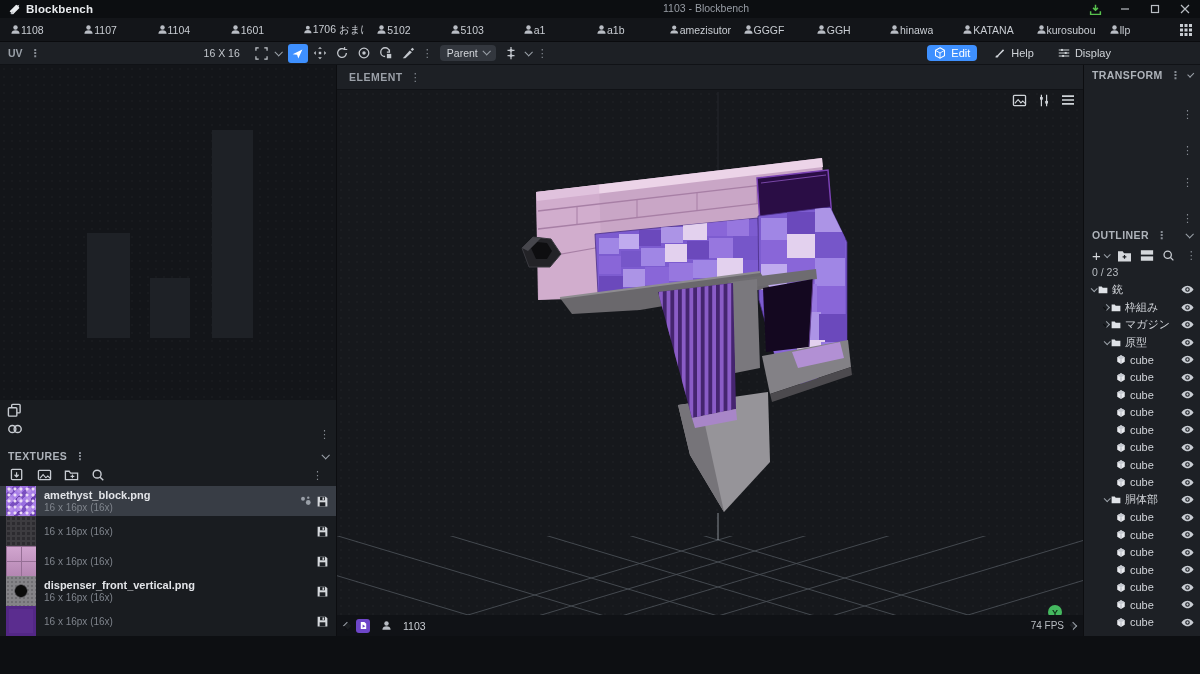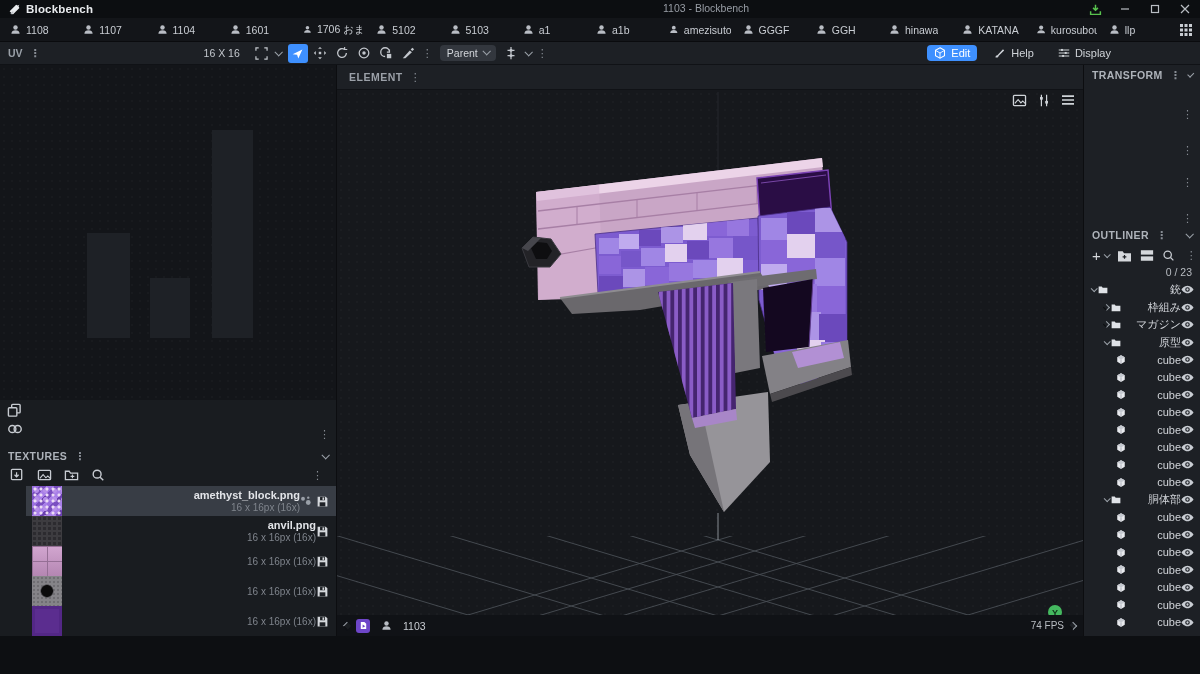--- a/index.html
+++ b/index.html
@@ -1,31 +1,31 @@
 <!DOCTYPE html>
 <html><head>
 <meta charset="utf-8">
 <style>
   * { margin:0; padding:0; box-sizing:border-box; }
   html,body { width:1200px; height:674px; overflow:hidden; background:#0d0f12;
     font-family:"Liberation Sans","DejaVu Sans",sans-serif; color:#c7cbd1; }
   .app { width:1200px; height:574px; display:grid;
-    grid-template-columns:337px 746px 117px; grid-template-rows:18px 24px 23px 1fr;text-align:right; }
+    grid-template-columns:337px 746px 117px; grid-template-rows:18px 24px 23px 1fr; }
 
   
   .titlebar { grid-column:1/4; background:#0c0e11; display:flex; align-items:center; position:relative; font-size:11px; }
   .logo-wrap { display:flex; align-items:center; gap:5px; padding:0 10px 0 8px; }
   .logo-wrap b { font-size:11.5px; color:#e9ebee; font-weight:bold; letter-spacing:.2px; }
   .menu-item { padding:0 9px; color:#c3c7cd; cursor:default; }
   .win-title { position:absolute; left:663px; top:2px; font-size:10.5px; color:#989da5; }
   .win-controls { margin-left:auto; display:flex; align-items:center; gap:0; }
   .win-btn { width:30px; height:18px; display:flex; align-items:center; justify-content:center; }
   
   .tabbar { grid-column:1/4; background:#131519; border-bottom:1px solid #0a0b0e; display:flex; align-items:center; padding:0 4px; }
-  .ptab { flex:1 1 0; min-width:0; display:flex; align-items:center; gap:5px; padding:0 6px; height:100%; overflow:hidden; }
+  .ptab { flex:1 1 0; min-width:0; display:flex; align-items:center; padding:0 6px; height:100%; overflow:hidden; }
   .ptab span { font-size:10.5px; color:#c9cdd3; white-space:nowrap; overflow:hidden; }
   .tab-grid { flex:0 0 20px; display:flex; align-items:center; justify-content:center; }
 
   
   .toolbar { grid-column:1/4; background:#1d2025; border-bottom:1px solid #101216; display:flex; align-items:center; font-size:11px; }
   .kebab { color:#878c94; font-size:11px; line-height:1; padding:0 3px; letter-spacing:0; }
   .uv-head { margin-left:8px; display:flex; align-items:center; gap:4px; color:#9aa0a8; font-weight:bold; font-size:10.5px; }
   .res { margin-left:160px; color:#c3c7cd; font-size:10.5px; }
   .tbtn { width:20px; height:19px; display:flex; align-items:center; justify-content:center; border-radius:3px; margin:0 1px; }
   .tbtn.active { background:#3e90ff; }
@@ -44,21 +44,21 @@
     background-image:radial-gradient(rgba(255,255,255,.018) 1px, transparent 1.3px); background-size:8px 8px; }
   .uv-island { position:absolute; background:#1e2126; }
   .uv-side { height:46px; position:relative; }
   .uv-side .ic { position:absolute; left:7px; }
   .uv-side .kebab { position:absolute; right:3px; bottom:6px; }
   .panel-head { display:flex; align-items:center; gap:4px; padding:4px 8px; color:#aeb3ba; font-size:10.5px; font-weight:bold; letter-spacing:.4px; }
   .panel-head .chev { margin-left:auto; }
   .tex-toolbar { display:flex; align-items:center; gap:12px; padding:2px 10px 4px; }
   .tex-toolbar .kebab { margin-left:auto; }
   .tex-list { flex:1; }
-  .tex-row { height:30px; display:flex; align-items:center;margin-left:26px; }
+  .tex-row { height:30px; display:flex; align-items:center; }
   .tex-row.selected { background:#383d45; }
   .thumb { width:30px; height:30px; margin-left:6px; flex:0 0 30px; }
   .thumb.amethyst { background:#8a5fd0;
     background-image:radial-gradient(#ecdcf5 1px, transparent 2px), radial-gradient(#b68fe8 2px, transparent 3px),
     linear-gradient(135deg,#9a6fe0 25%,#7a4fc0 25% 50%,#a87fe8 50% 75%,#6a3fb0 75%);
     background-size:6px 6px, 9px 9px, 15px 15px; }
   .thumb.anvil { background:#3d3c40; background-image:radial-gradient(#2c2b2f 1.4px, transparent 2px); background-size:5px 5px; }
   .thumb.purpur { background:linear-gradient(180deg,#d2a6d0,#b486b2);
     background-image:linear-gradient(#956f95 1.4px, transparent 1.4px), linear-gradient(90deg,#956f95 1.4px, transparent 1.4px),
     linear-gradient(180deg,#d2a6d0,#b486b2); background-size:15px 15px,15px 15px,100% 100%; }
@@ -444,21 +444,20 @@
                 <rect x="8" y="3" width="2" height="3" fill="#d5d8dc"></rect>
                 <rect x="4.5" y="9" width="7" height="5" fill="#1d2025"></rect>
               </svg>
       </span>
     </div>
   </div>
 
   <div class="tex-row">
     <div class="thumb anvil"></div>
     <div class="tex-info">
-      <div class="tex-name">anvil.png</div>
       <div class="tex-meta">16 x 16px (16x)</div>
     </div>
     <div class="tex-icons">
 
       <span>
         <svg width="13" height="13" viewBox="0 0 16 16" fill="#d5d8dc">
                 <path d="M2 2h10l2 2v10H2z"></path>
                 <rect x="5" y="2.5" width="6" height="4" fill="#1d2025"></rect>
                 <rect x="8" y="3" width="2" height="3" fill="#d5d8dc"></rect>
                 <rect x="4.5" y="9" width="7" height="5" fill="#1d2025"></rect>
@@ -481,20 +480,21 @@
                 <rect x="8" y="3" width="2" height="3" fill="#d5d8dc"></rect>
                 <rect x="4.5" y="9" width="7" height="5" fill="#1d2025"></rect>
               </svg>
       </span>
     </div>
   </div>
 
   <div class="tex-row">
     <div class="thumb dispenser"></div>
     <div class="tex-info">
+      <div class="tex-name">dispenser_front_vertical.png</div>
       <div class="tex-meta">16 x 16px (16x)</div>
     </div>
     <div class="tex-icons">
 
       <span>
         <svg width="13" height="13" viewBox="0 0 16 16" fill="#d5d8dc">
                 <path d="M2 2h10l2 2v10H2z"></path>
                 <rect x="5" y="2.5" width="6" height="4" fill="#1d2025"></rect>
                 <rect x="8" y="3" width="2" height="3" fill="#d5d8dc"></rect>
                 <rect x="4.5" y="9" width="7" height="5" fill="#1d2025"></rect>

